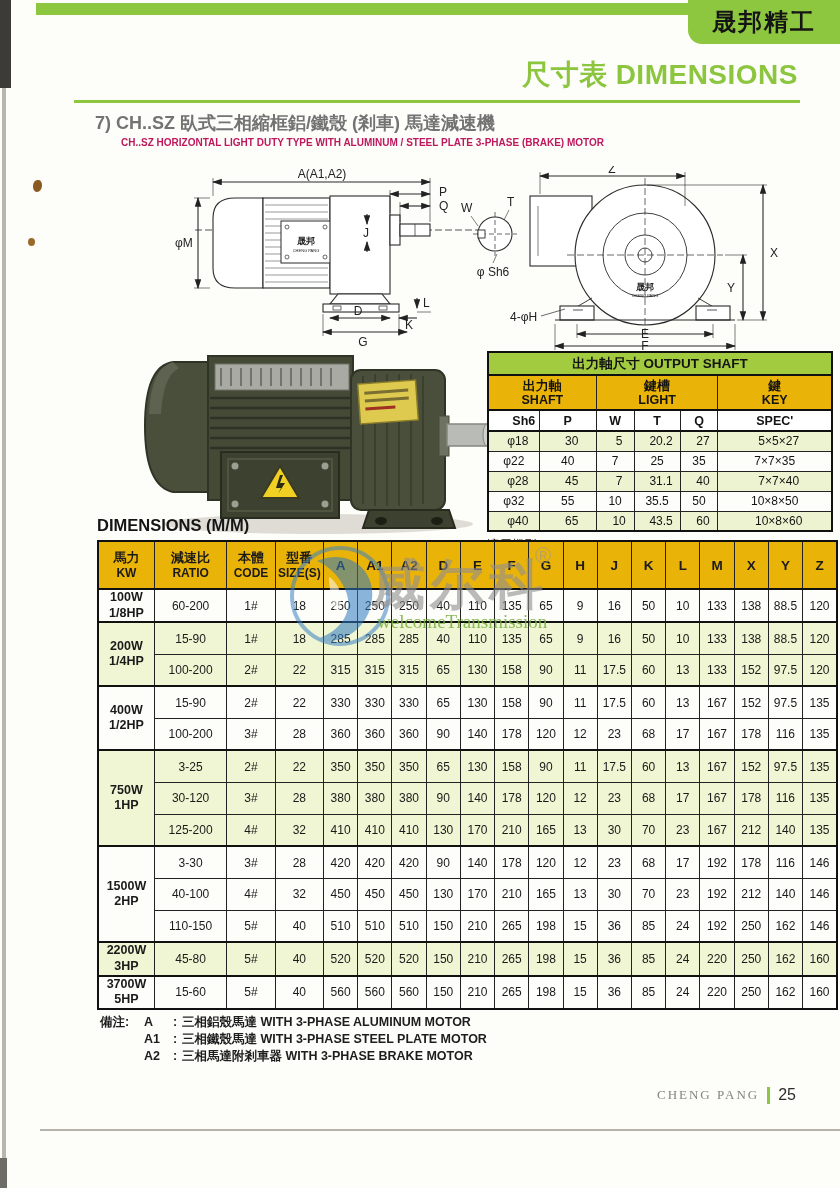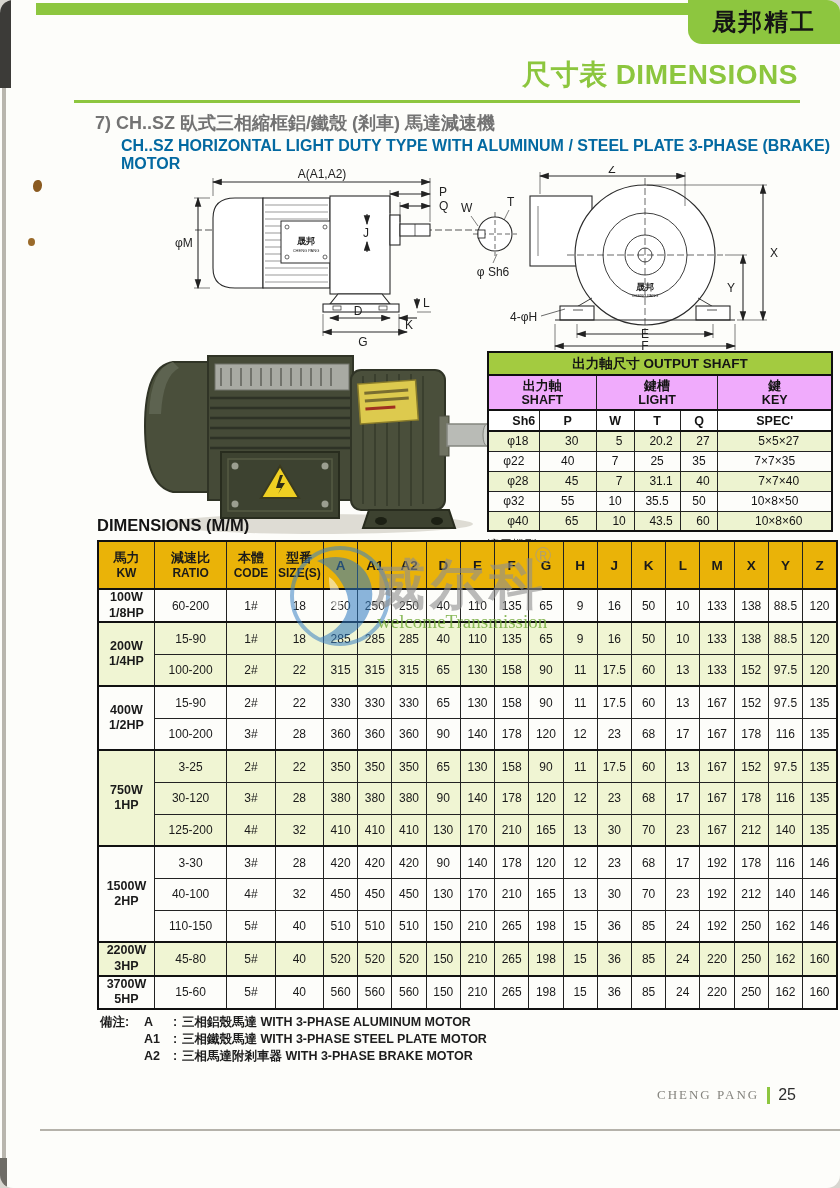--- a/index.html
+++ b/index.html
@@ -1,52 +1,52 @@
 <!DOCTYPE html>
 <html><head>
 <meta charset="utf-8">
 <style>
   * { margin:0; padding:0; box-sizing:border-box; }
   html,body { background:#d8d6d0; }
   body { font-family:"Liberation Sans", sans-serif; }
-  .page { position:relative; width:840px; height:1188px; margin:0 auto; background:#fdfdfa; overflow:hidden;border-radius:13px; }
+  .page { position:relative; width:840px; height:1188px; margin:0 auto; background:#fdfdfa; overflow:hidden; }
 
   
   .scan-edge { position:absolute; left:2px; top:0; width:4px; height:1188px; background:#b9b6ae; }
   .scan-corner { position:absolute; left:0; top:0; width:11px; height:88px; background:#3c3b38; }
   .scan-bottom { position:absolute; left:0; top:1158px; width:7px; height:30px; background:#6e6c66; }
   .speck1 { position:absolute; left:33px; top:180px; width:9px; height:12px; background:#8a5a20; border-radius:50% 40% 55% 45%; }
   .speck2 { position:absolute; left:28px; top:238px; width:7px; height:8px; background:#9a6a2a; border-radius:50%; }
 
   
   .top-strip { position:absolute; left:36px; right:0; top:3px; height:12px; background:#8dc63f; }
   .brand-block { position:absolute; right:0; top:0; width:152px; height:44px; background:#8dc63f;
                  border-bottom-left-radius:14px; display:flex; align-items:center; justify-content:center; }
   .brand-block span { font-size:24px; font-weight:bold; color:#151515; letter-spacing:2px; }
   .page-title { position:absolute; top:56px; right:42px; font-size:28px; font-weight:bold; color:#8cc63e; letter-spacing:0.5px; }
   .page-title .en { margin-left:8px; }
   .title-rule { position:absolute; top:100px; left:74px; right:40px; height:3px; background:#8dc63f; }
   .heading-zh { position:absolute; top:111px; left:95px; font-size:18px; font-weight:bold; color:#737373; }
-  .heading-en { position:absolute; top:137px; left:121px; font-size:16px; font-weight:bold; color:#0369a1; }
+  .heading-en { position:absolute; top:137px; left:121px; font-size:10px; font-weight:bold; color:#be185d; }
 
   
   .drawings { position:absolute; left:95px; top:166px; width:710px; height:192px; }
   .drawings svg text { font-family:"Liberation Sans",sans-serif; font-size:12px; fill:#222; }
   .drawings svg .logo-zh { font-size:9px; font-weight:bold; }
   .drawings svg .logo-en { font-size:4px; }
 
   
   .photo { position:absolute; left:133px; top:336px; width:362px; height:200px; }
 
   
   .osh-wrap { position:absolute; left:487px; top:351px; width:346px; }
   table.osh { border-collapse:collapse; width:346px; border:2px solid #111; }
   .osh th, .osh td { border:1px solid #222; text-align:center; color:#141414; padding:0; }
   .osh .osh-title { background:#a3cb40; font-size:13.5px; font-weight:bold; height:23px; border-bottom:2px solid #111; }
-  .osh .osh-group { background:#f0abfc; height:35px; font-weight:bold; border-bottom:2px solid #111; }
+  .osh .osh-group { background:#eab308; height:35px; font-weight:bold; border-bottom:2px solid #111; }
   .osh .osh-group .zh { font-size:13px; line-height:1.25; }
   .osh .osh-group .en { font-size:12.5px; line-height:1.1; }
   .osh .osh-col { height:21px; font-size:12.5px; font-weight:bold; background:#fff; border-bottom:2px solid #111; }
   .osh tbody td { height:20px; font-size:12px; }
   .osh tbody tr.alt td { background:#edf3d0;padding-left:8px; }
   .osh-caption { margin-top:5px; font-size:12.5px; color:#1c1c1c; }
 
   
   .dims-title { position:absolute; left:97px; top:516px; font-size:16.5px; font-weight:bold; color:#151515; }
   .dims-wrap { position:absolute; left:97px; top:540px; }

